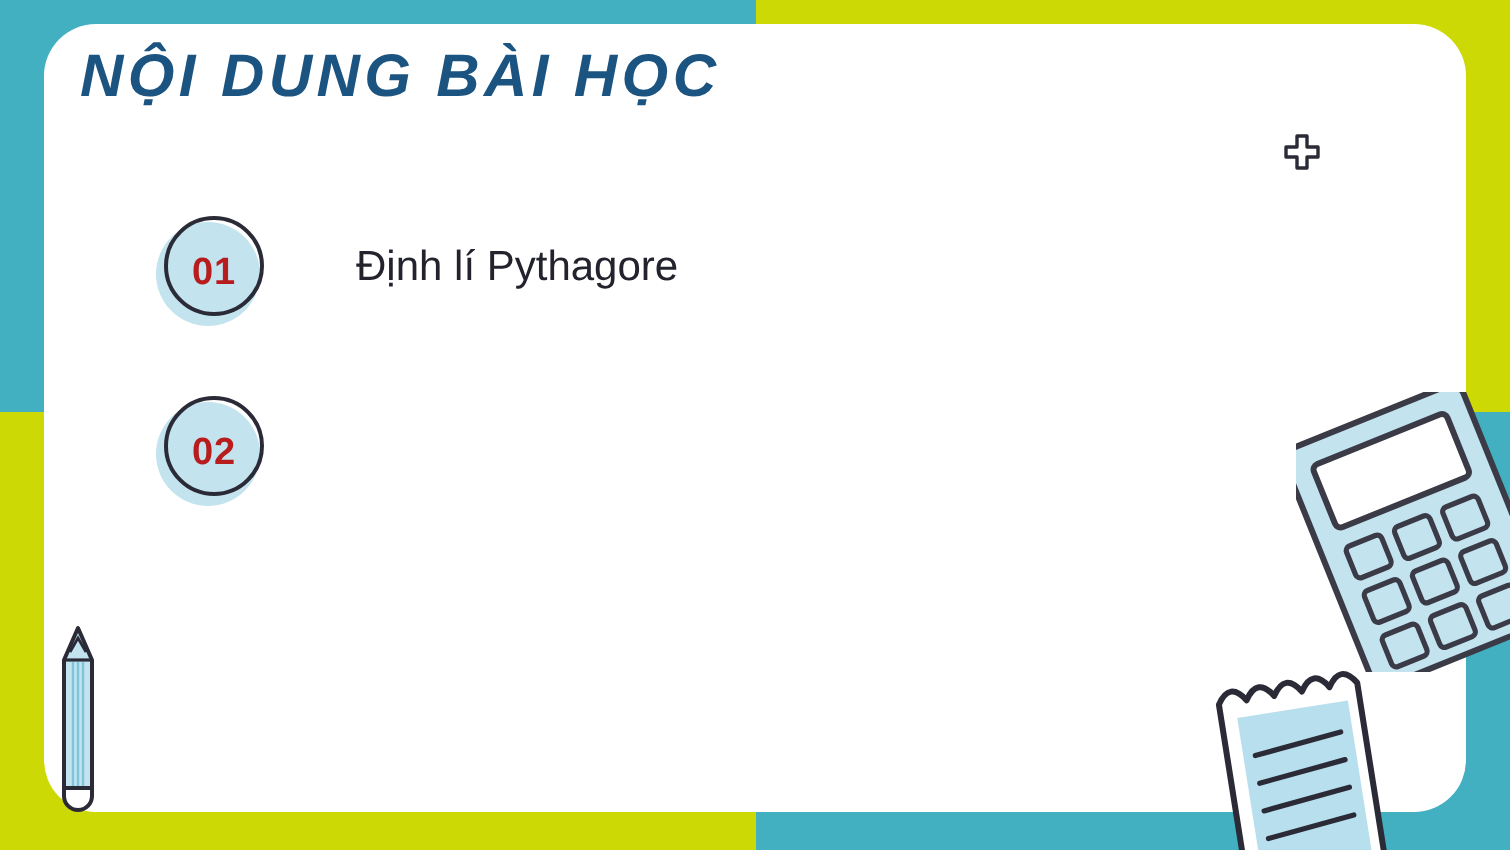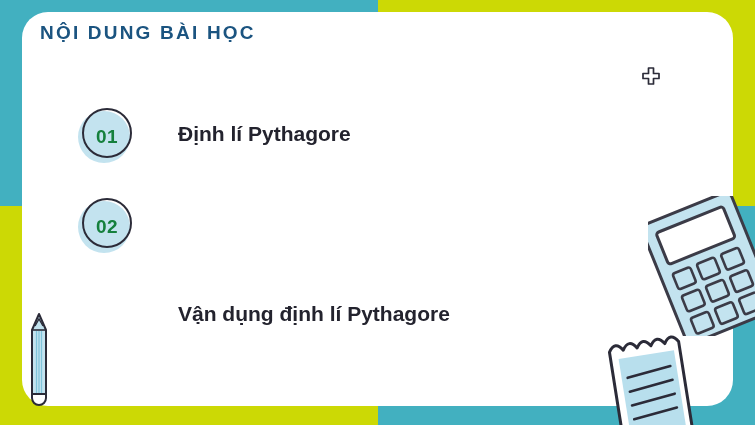--- a/index.html
+++ b/index.html
@@ -41,25 +41,26 @@
     height: 394px;
     background: #ffffff;
     border-radius: 26px;
   }
 
   
   .title {
     position: absolute;
     left: 40px;
     top: 22px;
-    font-size: 19px;
+    font-size: 30px;
     font-weight: bold;
     letter-spacing: 2.2px;
     color: #1b5480;
     white-space: nowrap;
+    font-style: italic;
   }
 
   
   .list {
     position: absolute;
     left: 78px;
     top: 100px;
     width: 560px;
   }
   .row {
@@ -96,29 +97,29 @@
     position: absolute;
     left: 0;
     top: 0;
     width: 58px;
     height: 58px;
     display: flex;
     align-items: center;
     justify-content: center;
     font-size: 19px;
     font-weight: bold;
-    color: #15803d;
+    color: #b91c1c;
     letter-spacing: 0.4px;
   }
   .row-label {
     position: absolute;
     left: 100px;
     top: 22px;
     font-size: 21px;
-    font-weight: bold;
+    font-weight: normal;
     color: #23232e;
     white-space: nowrap;
   }
 
   
   .deco { position: absolute; }
   .pencil    { left: 26px;  top: 310px; }
   .calc      { left: 648px; top: 196px; }
   .receipt   { left: 592px; top: 326px; }
 
@@ -160,21 +161,20 @@
 
     <div class="row">
       <div class="badge">
         <div class="badge-disc"></div>
         <div class="badge-ring"></div>
         <div class="badge-num">02</div>
       </div>
     </div>
 
     <div class="row">
-      <div class="row-label">Vận dụng định lí Pythagore</div>
     </div>
 
   </div>
 
   <div class="deco pencil">
     <svg width="26" height="100" viewBox="0 0 26 100">
       <path d="M13 4 L20 20 L20 84 L6 84 L6 20 Z" fill="#c3e3ef" stroke="#2b2b38" stroke-width="2" stroke-linejoin="round"></path>
       <path d="M6 84 L20 84 L20 88 A7 7 0 0 1 6 88 Z" fill="#ffffff" stroke="#2b2b38" stroke-width="2" stroke-linejoin="round"></path>
       <path d="M6 20 L20 20" stroke="#2b2b38" stroke-width="1.6"></path>
       <path d="M10.5 21 L10.5 83 M13 21 L13 83 M15.5 21 L15.5 83" stroke="#7fc4da" stroke-width="1.2"></path>

